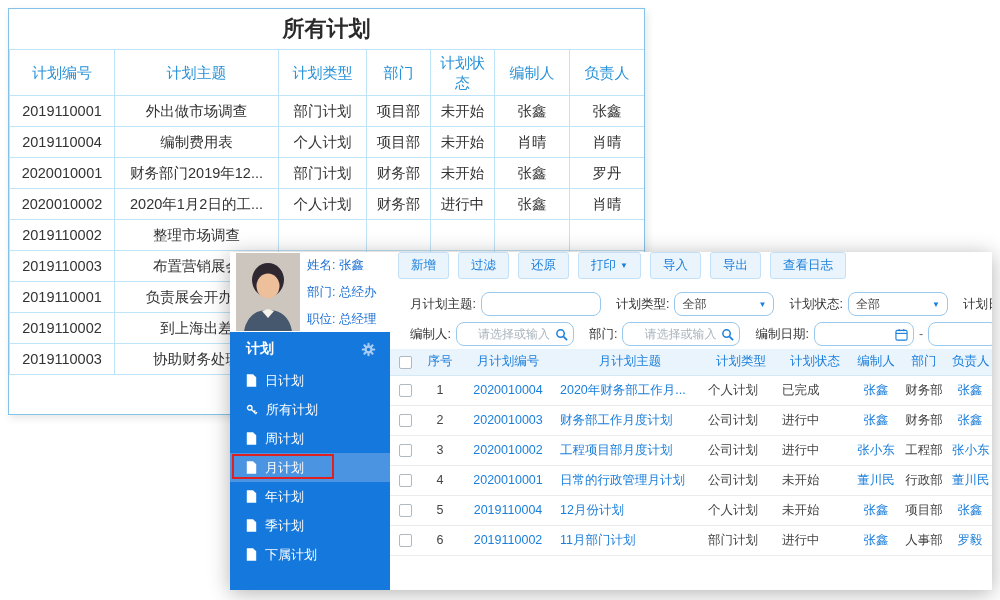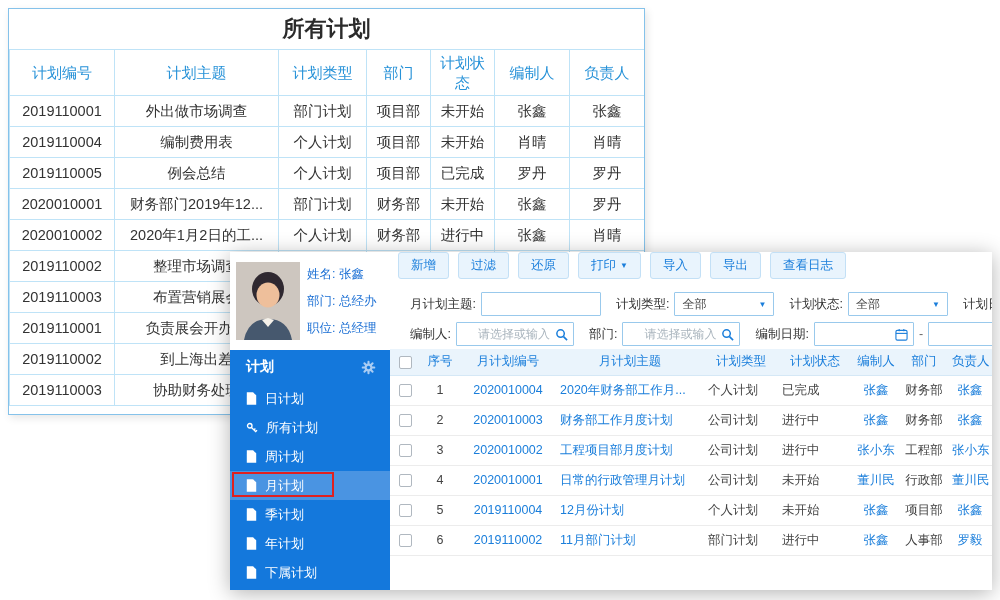--- a/index.html
+++ b/index.html
@@ -17,21 +17,21 @@
   .back-table th { height:46px; color:#2792d8; font-size:15px; font-weight:normal;
                    border:1px solid #bfe3f7; padding:2px; line-height:1.3; }
   .back-table td { height:31px; text-align:center; font-size:14.5px; color:#333;
                    border:1px solid #bfe3f7; padding:0 4px; white-space:nowrap; overflow:hidden; }
 
   
   .front-win { position:absolute; left:230px; top:252px; width:762px; height:338px;
                background:#fff; display:flex; z-index:2;
                box-shadow:0 3px 20px rgba(0,0,0,.30); }
   .left-col { width:160px; flex:none; display:flex; flex-direction:column; }
-  .profile { height:98px; background:#fff; display:flex; align-items:center;
+  .profile { height:80px; background:#fff; display:flex; align-items:center;
              padding:5px 4px 5px 6px; gap:7px; }
   .avatar { width:64px; height:78px; flex:none; overflow:hidden; }
   .pinfo { display:flex; flex-direction:column; gap:10px;
            font-size:12.5px; color:#1b6fd4; white-space:nowrap; }
   .sidebar { flex:1; background:#1478dc; }
   .sheader { height:34px; display:flex; align-items:center; justify-content:space-between;
              padding:0 14px 0 16px; color:#fff; font-size:14px; font-weight:bold; }
   .sitem { position:relative; height:29px; display:flex; align-items:center;
            padding-left:16px; color:#fff; font-size:13px; cursor:pointer; }
   .sitem .sicon { margin-right:8px; flex:none; }
@@ -56,21 +56,21 @@
   .tbtn { background:#e9f4fd; border:1px solid #c3e0f6; color:#1a7edb;
           font-size:12.5px; padding:4px 12px; border-radius:3px; cursor:pointer;
           font-family:inherit; display:inline-flex; align-items:center; gap:4px; white-space:nowrap; }
   .bcaret { font-size:8px; color:#1a7edb; }
 
   .frow { height:30px; flex:none; display:flex; align-items:center; gap:5px;
           padding:0 8px; font-size:12.5px; color:#333; white-space:nowrap; overflow:hidden; }
   .frow label { margin-left:10px; flex:none; }
   .frow > label:first-child { margin-left:12px; }
   .txt, .select, .search, .datebox { height:24px; border:1px solid #99c9ec;
-          border-radius:1px; background:#fff; flex:none; }
+          border-radius:8px; background:#fff; flex:none; }
   .txt { padding:0 5px; font-size:12px; color:#333; outline:none; }
   .select { display:inline-flex; align-items:center; justify-content:space-between;
             padding:0 7px; color:#444; font-size:12px; cursor:pointer; }
   .caret { color:#1a7edb; font-size:8px; margin-left:4px; }
   .search, .datebox { display:inline-flex; align-items:center; padding-right:5px;padding-left:16px; }
   .search input, .datebox input { border:none; outline:none; flex:1; min-width:0;
             height:100%; padding:0 5px; font-size:12px; color:#333; background:transparent; }
   .search input::placeholder { color:#a9b4bd; }
   .dash { color:#666; }
 
@@ -124,29 +124,20 @@
         <tr>
           <td>2019110004</td>
           <td>编制费用表</td>
           <td>个人计划</td>
           <td>项目部</td>
           <td>未开始</td>
           <td>肖晴</td>
           <td>肖晴</td>
         </tr>
         <tr>
-          <td>2019110005</td>
-          <td>例会总结</td>
-          <td>个人计划</td>
-          <td>项目部</td>
-          <td>已完成</td>
-          <td>罗丹</td>
-          <td>罗丹</td>
-        </tr>
-        <tr>
           <td>2020010001</td>
           <td>财务部门2019年12...</td>
           <td>部门计划</td>
           <td>财务部</td>
           <td>未开始</td>
           <td>张鑫</td>
           <td>罗丹</td>
         </tr>
         <tr>
           <td>2020010002</td>
@@ -265,27 +256,27 @@
             <svg class="sicon" viewBox="0 0 14 16" width="11" height="13">
               <path d="M1 0 h8 l4 4 v12 h-12 z" fill="#fff"></path>
             </svg>
             <span>月计划</span>
             <span class="redbox"></span>
           </div>
           <div class="sitem">
             <svg class="sicon" viewBox="0 0 14 16" width="11" height="13">
               <path d="M1 0 h8 l4 4 v12 h-12 z" fill="#fff"></path>
             </svg>
+            <span>年计划</span>
+          </div>
+          <div class="sitem">
+            <svg class="sicon" viewBox="0 0 14 16" width="11" height="13">
+              <path d="M1 0 h8 l4 4 v12 h-12 z" fill="#fff"></path>
+            </svg>
             <span>季计划</span>
-          </div>
-          <div class="sitem">
-            <svg class="sicon" viewBox="0 0 14 16" width="11" height="13">
-              <path d="M1 0 h8 l4 4 v12 h-12 z" fill="#fff"></path>
-            </svg>
-            <span>年计划</span>
           </div>
           <div class="sitem">
             <svg class="sicon" viewBox="0 0 14 16" width="11" height="13">
               <path d="M1 0 h8 l4 4 v12 h-12 z" fill="#fff"></path>
             </svg>
             <span>下属计划</span>
           </div>
         </div>
     </div>
   </div>

